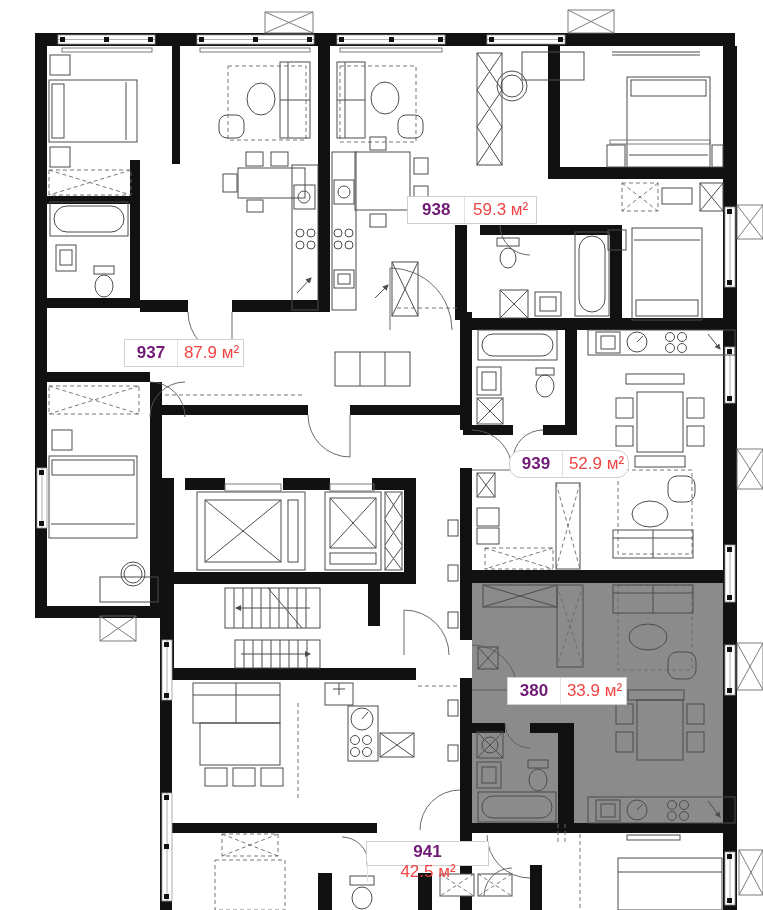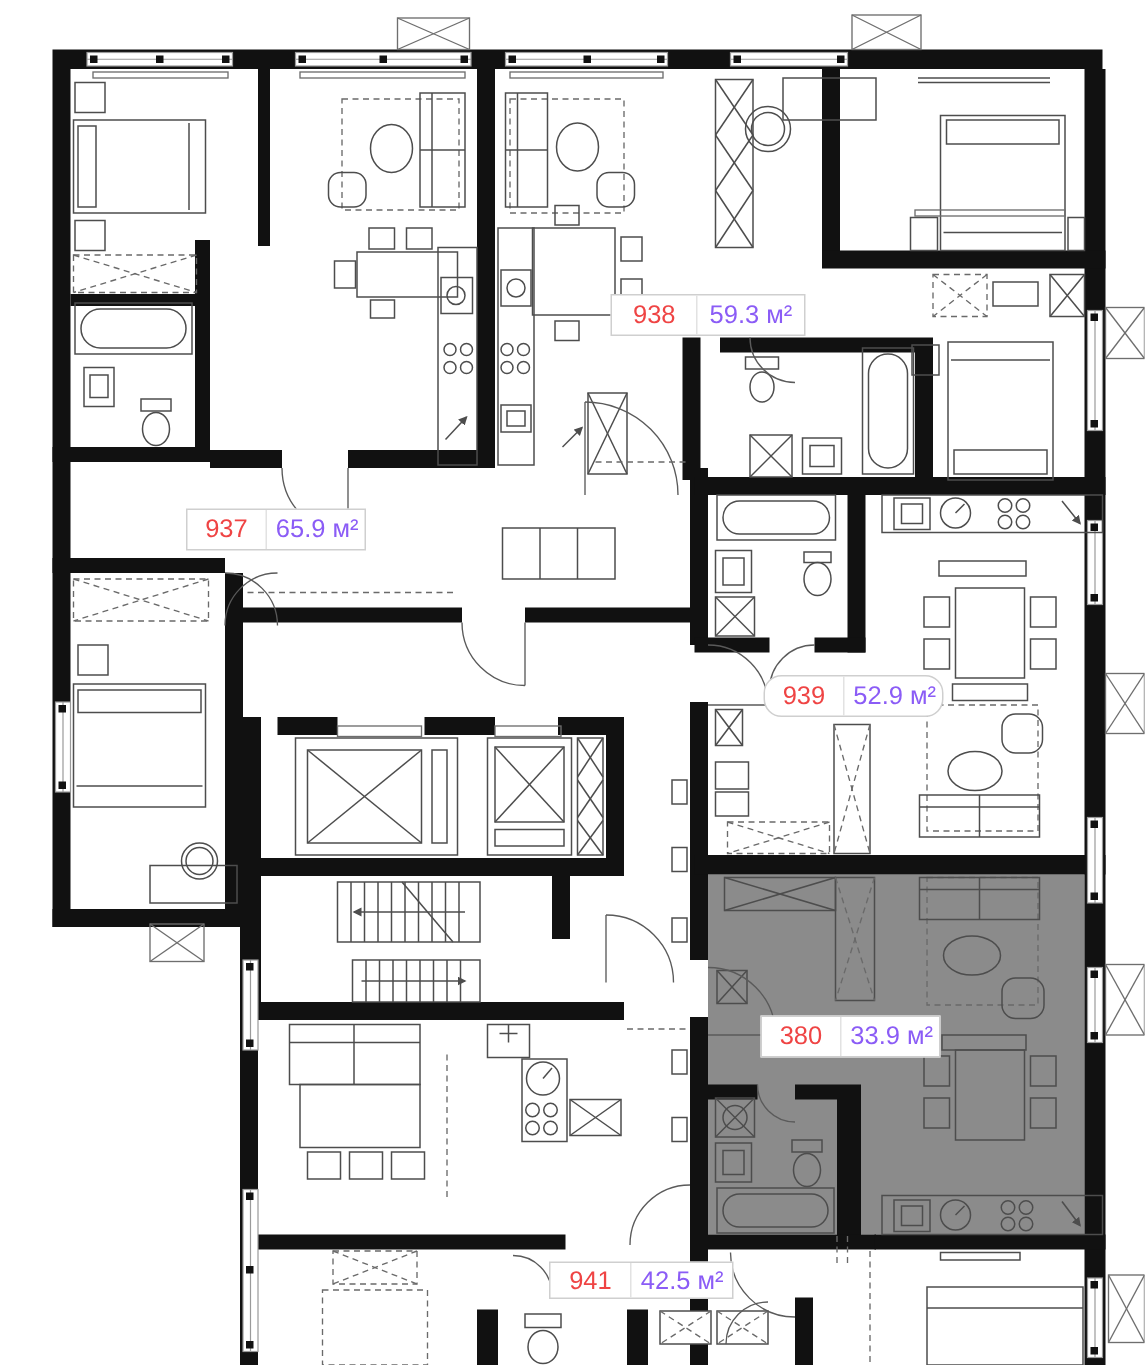--- a/index.html
+++ b/index.html
@@ -10,23 +10,23 @@
   .fw{fill:#fff;stroke:#4d4d4d;stroke-width:1;}
   .fl{fill:none;stroke:#6e6e6e;stroke-width:.9;}
   .d{fill:none;stroke:#6a6a6a;stroke-width:.9;stroke-dasharray:4 3;}
   .arc{fill:none;stroke:#5a5a5a;stroke-width:.9;}
   .win{fill:#fff;stroke:#9a9a9a;stroke-width:.8;}
   .winl{stroke:#9a9a9a;stroke-width:.8;}
   .sq{fill:#111;}
   .unit-label{position:absolute;display:flex;align-items:stretch;background:#fff;
       border:1px solid #cfcfcf;height:26px;z-index:5;cursor:pointer;}
   .unit-label .num{flex:0 0 44%;display:flex;align-items:center;justify-content:center;
-      font-size:17px;color:#ef4444;font-weight:400;}
+      font-size:17px;color:#701a75;font-weight:700;}
   .unit-label .area{flex:1;display:flex;align-items:center;justify-content:center;
-      font-size:17px;color:#8b5cf6;font-weight:500;border-left:1px solid #e2e2e2;
+      font-size:17px;color:#ef4444;font-weight:500;border-left:1px solid #e2e2e2;
       white-space:nowrap;padding:0 6px;}
   .watermark{position:absolute;z-index:6;pointer-events:none;color:#a9a9a9;opacity:.72;}
 </style>
 </head>
 <body>
 
 
 
 <svg width="763" height="910" viewBox="0 0 763 910">
   <defs>
@@ -808,35 +808,35 @@
     <rect class="fl" x="62" y="48" width="90" height="4" fill="none"></rect>
     <rect class="fl" x="200" y="48" width="110" height="4" fill="none"></rect>
     <rect class="fl" x="340" y="48" width="102" height="4" fill="none"></rect>
     <rect class="fl" x="610" y="140" width="100" height="4" fill="none" transform="rotate(0)"></rect>
   </g>
 </svg>
 
 
 <div class="unit-label" style="left:124px;top:339px;width:118px;text-align:right;">
   <span class="num">937</span>
-  <span class="area">65.9 м²</span>
+  <span class="area">87.9 м²</span>
 </div>
 <div class="unit-label" style="left:407px;top:196px;width:128px;">
   <span class="num">938</span>
   <span class="area">59.3 м²</span>
 </div>
 <div class="unit-label" style="left:509px;top:450px;width:118px;border-radius:12px;">
   <span class="num">939</span>
   <span class="area">52.9 м²</span>
 </div>
 <div class="unit-label" style="left:507px;top:677px;width:118px;">
   <span class="num">380</span>
   <span class="area">33.9 м²</span>
 </div>
-<div class="unit-label" style="left:366px;top:841px;width:121px;height:23px;">
+<div class="unit-label" style="left:366px;top:841px;width:121px;height:23px;flex-direction:column;">
   <span class="num">941</span>
   <span class="area">42.5 м²</span>
 </div>
 
 
 <div class="watermark">
   
   
   
 </div>

